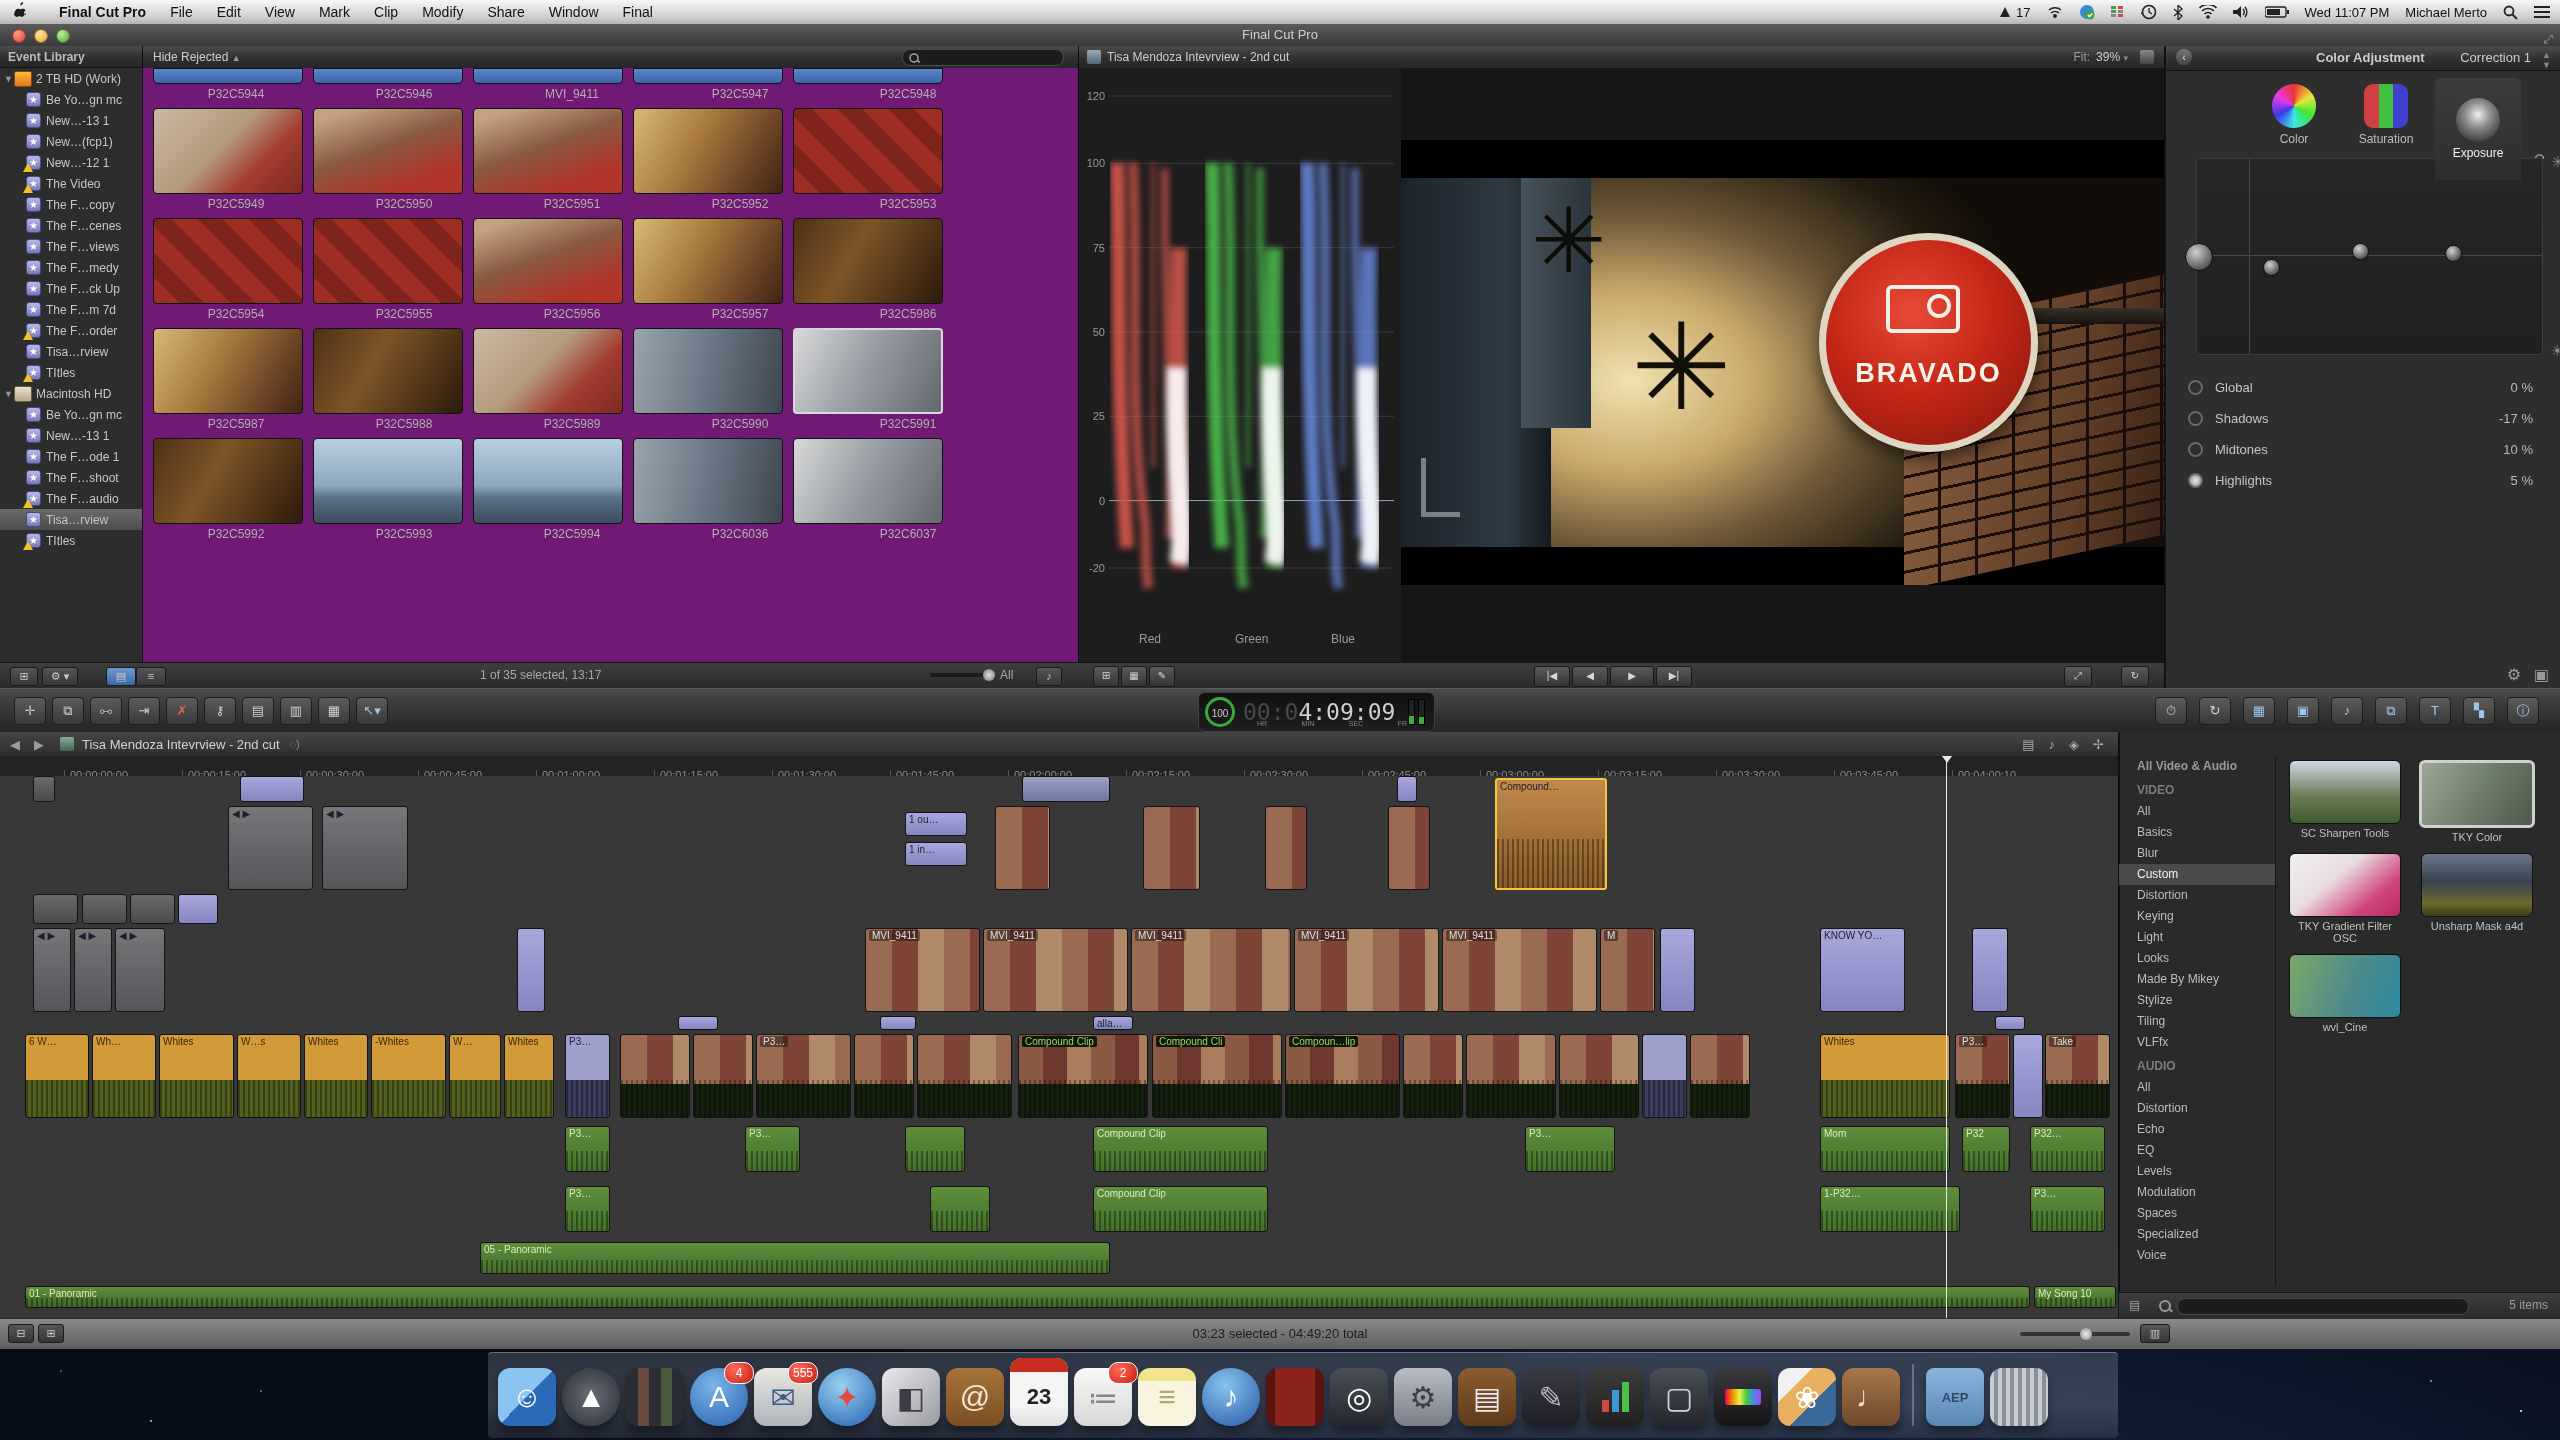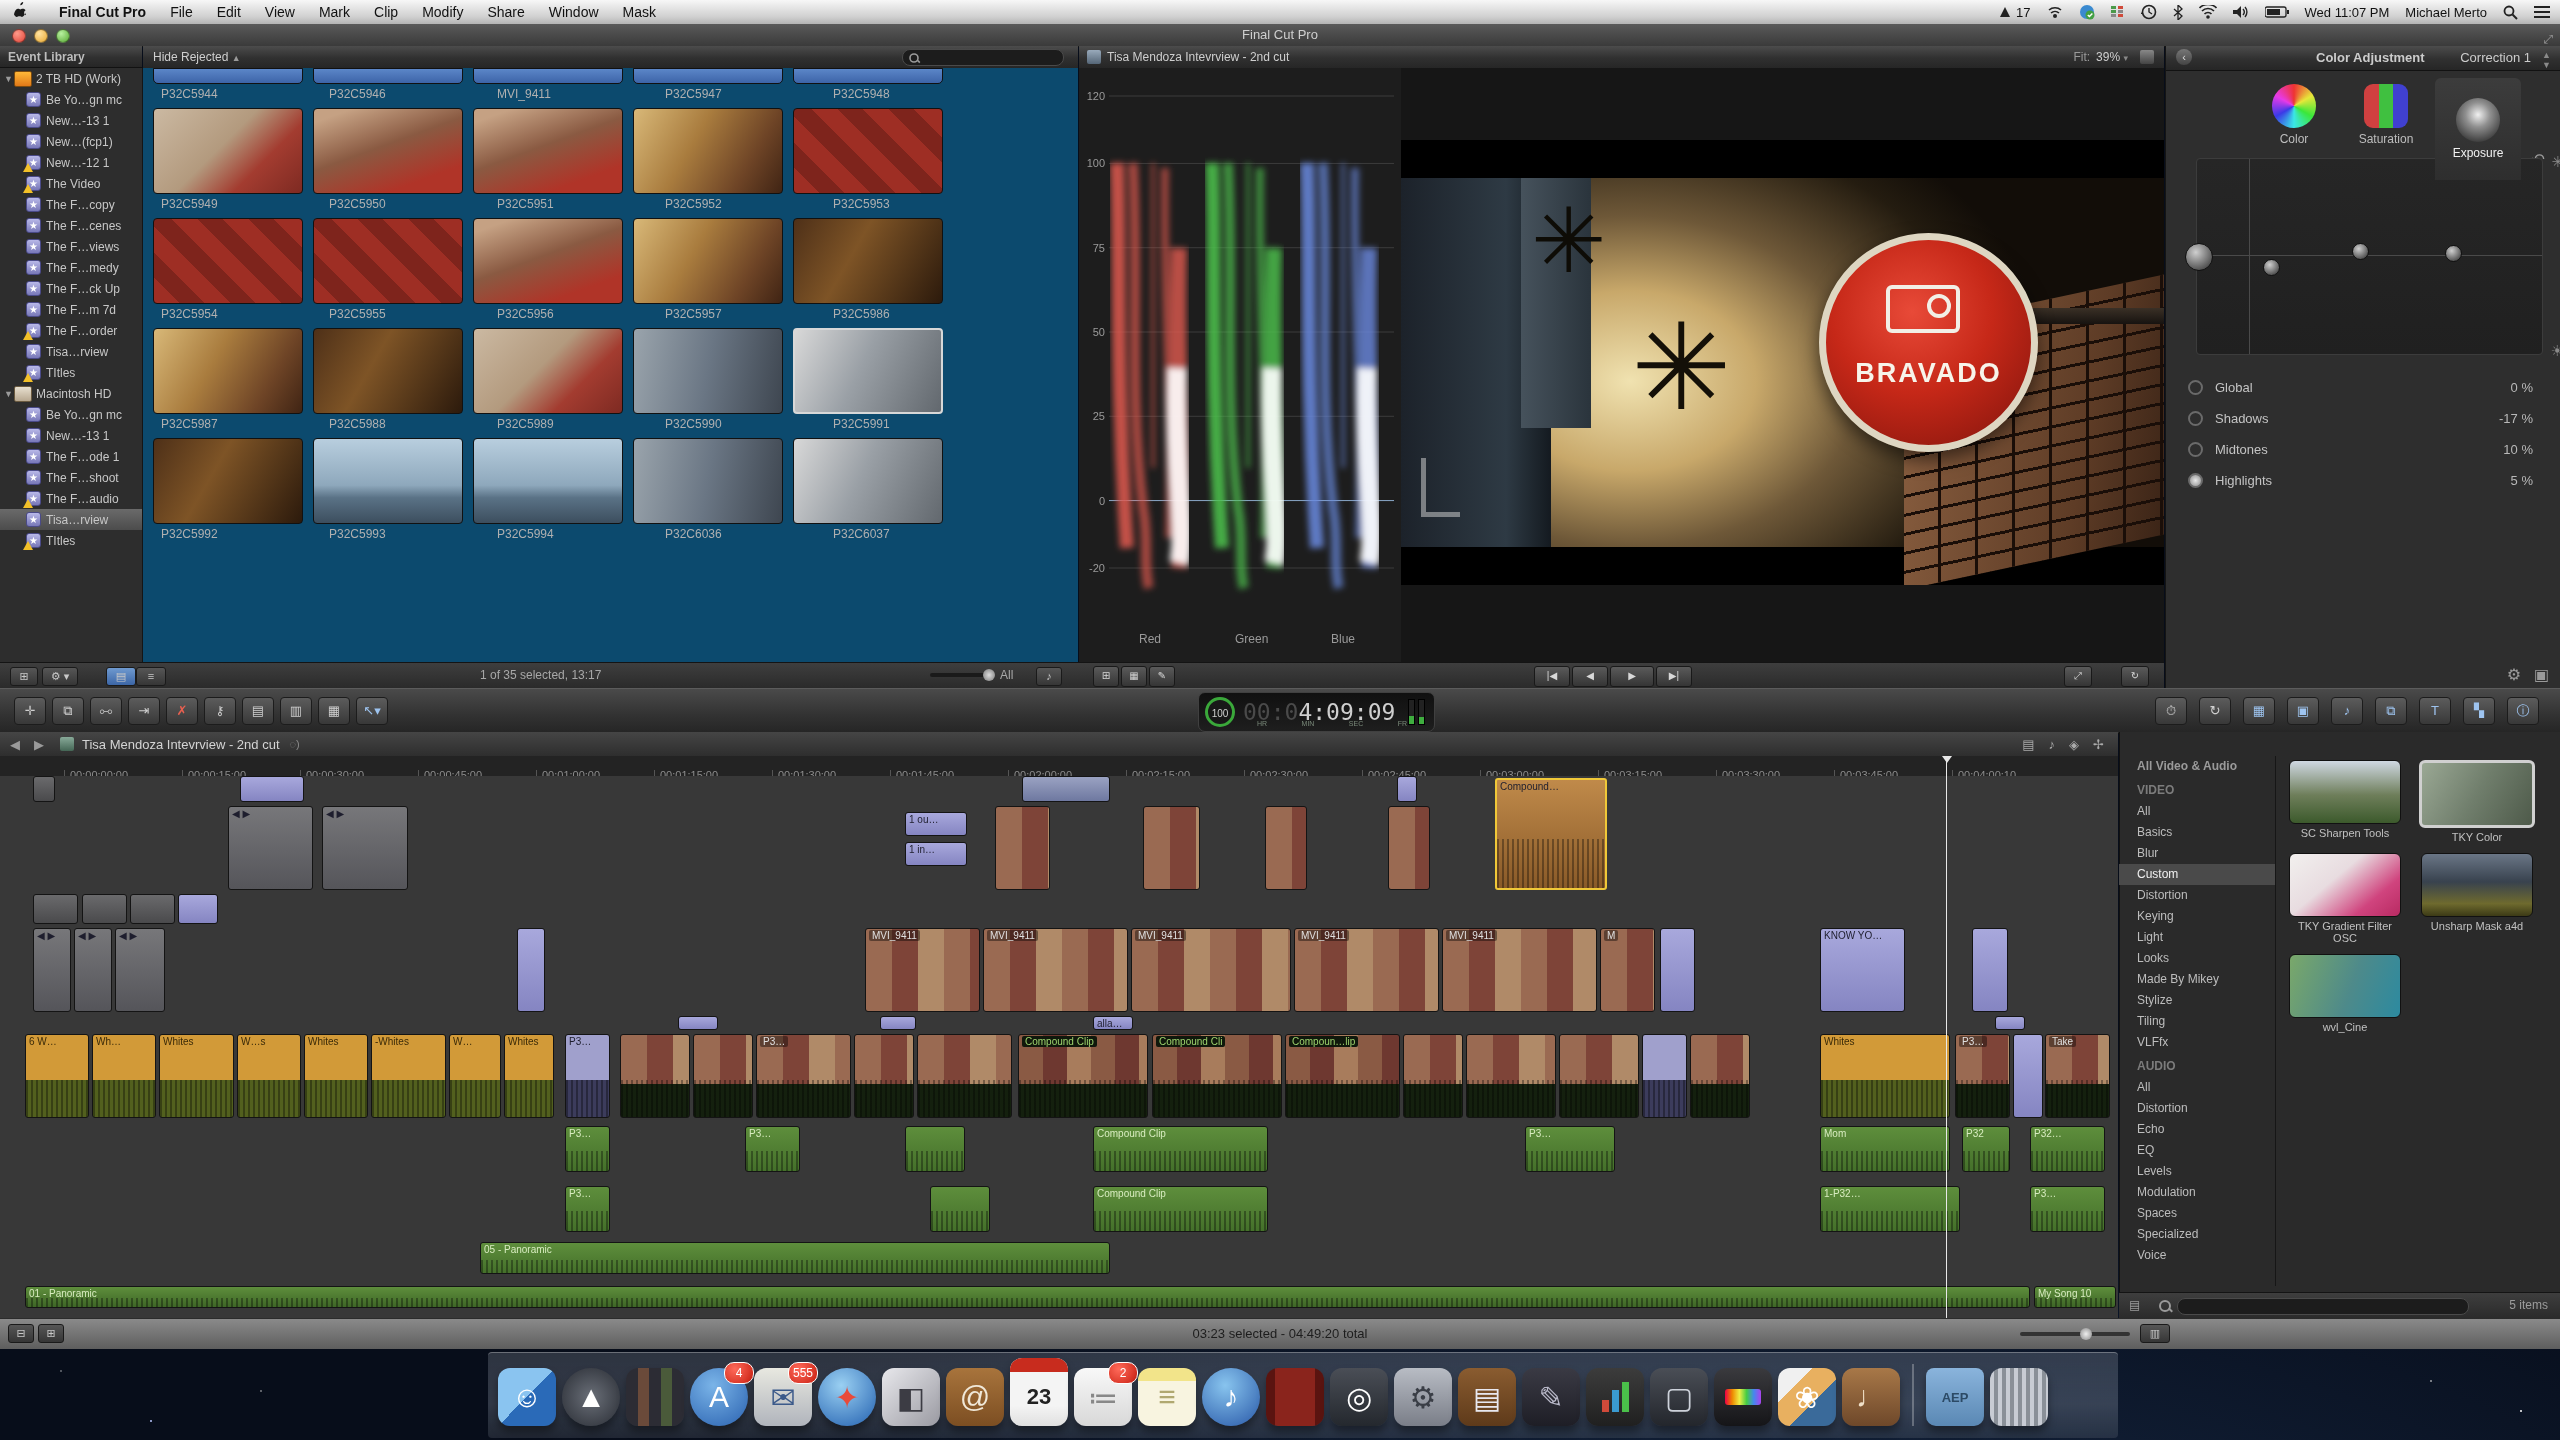--- a/index.html
+++ b/index.html
@@ -25,21 +25,21 @@
   #titlebar{left:0;top:24px;width:2560px;height:22px;
     background:linear-gradient(#5a5a5a,#3a3a3a);border-bottom:1px solid #161616;
     text-align:center;font-size:13px;color:#cfcfcf;line-height:22px;}
   .tlights{position:absolute;left:12px;top:5px;display:flex;gap:8px;}
   .tl{width:12px;height:12px;border-radius:50%;border:1px solid #00000066;}
   .tl.r{background:radial-gradient(circle at 35% 30%,#ff9a8a,#e04438);}
   .tl.y{background:radial-gradient(circle at 35% 30%,#ffe2a0,#e8a832);}
   .tl.g{background:radial-gradient(circle at 35% 30%,#b8f0a0,#57a832);}
   
   .hdrbar{background:linear-gradient(#4c4c4c,#303030 55%,#262626);border-bottom:1px solid #121212;}
-  .panel{background:#0c4a6e;}
+  .panel{background:#701a75;text-align:center;}
   
   #evlib{left:0;top:46px;width:142px;height:616px;background:#2d2d2d;border-right:1px solid #151515;}
   #evlib-hdr{left:0;top:46px;width:142px;height:22px;font-size:12px;font-weight:bold;color:#bdbdbd;line-height:22px;padding-left:8px;box-sizing:border-box;}
   .evrow{display:flex;align-items:center;height:21px;font-size:12px;color:#c7c7c7;white-space:nowrap;overflow:hidden;}
   .evrow.sel{background:linear-gradient(#6a6a6a,#4c4c4c);}
   .evrow .tri{width:10px;color:#9a9a9a;font-size:9px;margin-left:4px;flex:0 0 auto;}
   .evrow .gicon{width:16px;height:14px;margin-right:4px;flex:0 0 auto;border-radius:2px;}
   .gicon.drive{background:linear-gradient(#ffb838,#e07818);border:1px solid #7a4a10;}
   .gicon.home{background:linear-gradient(#e8e0d0,#b8a890);border:1px solid #6a5a40;}
   .star{width:15px;height:15px;border-radius:3px;margin:0 5px 0 26px;flex:0 0 auto;position:relative;
@@ -231,21 +231,21 @@
     <span class="appname">Final Cut Pro</span>
     <span id="menu-items" style="display:flex;">
         <span class="mname">File</span>
         <span class="mname">Edit</span>
         <span class="mname">View</span>
         <span class="mname">Mark</span>
         <span class="mname">Clip</span>
         <span class="mname">Modify</span>
         <span class="mname">Share</span>
         <span class="mname">Window</span>
-        <span class="mname">Mask</span>
+        <span class="mname">Final</span>
       </span>
     <div id="mb-right">
       <span class="sicon"><svg width="14" height="14">
             <path d="M2 12 L7 2 L12 12 Z" fill="#222"></path>
           </svg>&nbsp;<span style="font-size:13px;">17</span></span>
       <span class="sicon">
           <svg width="16" height="14">
             <circle cx="8" cy="11" r="2" fill="#222"></circle>
             <path d="M4 8 A6 6 0 0 1 12 8 M2 5 A9 9 0 0 1 14 5" stroke="#222" stroke-width="1.6" fill="none"></path>
           </svg>

